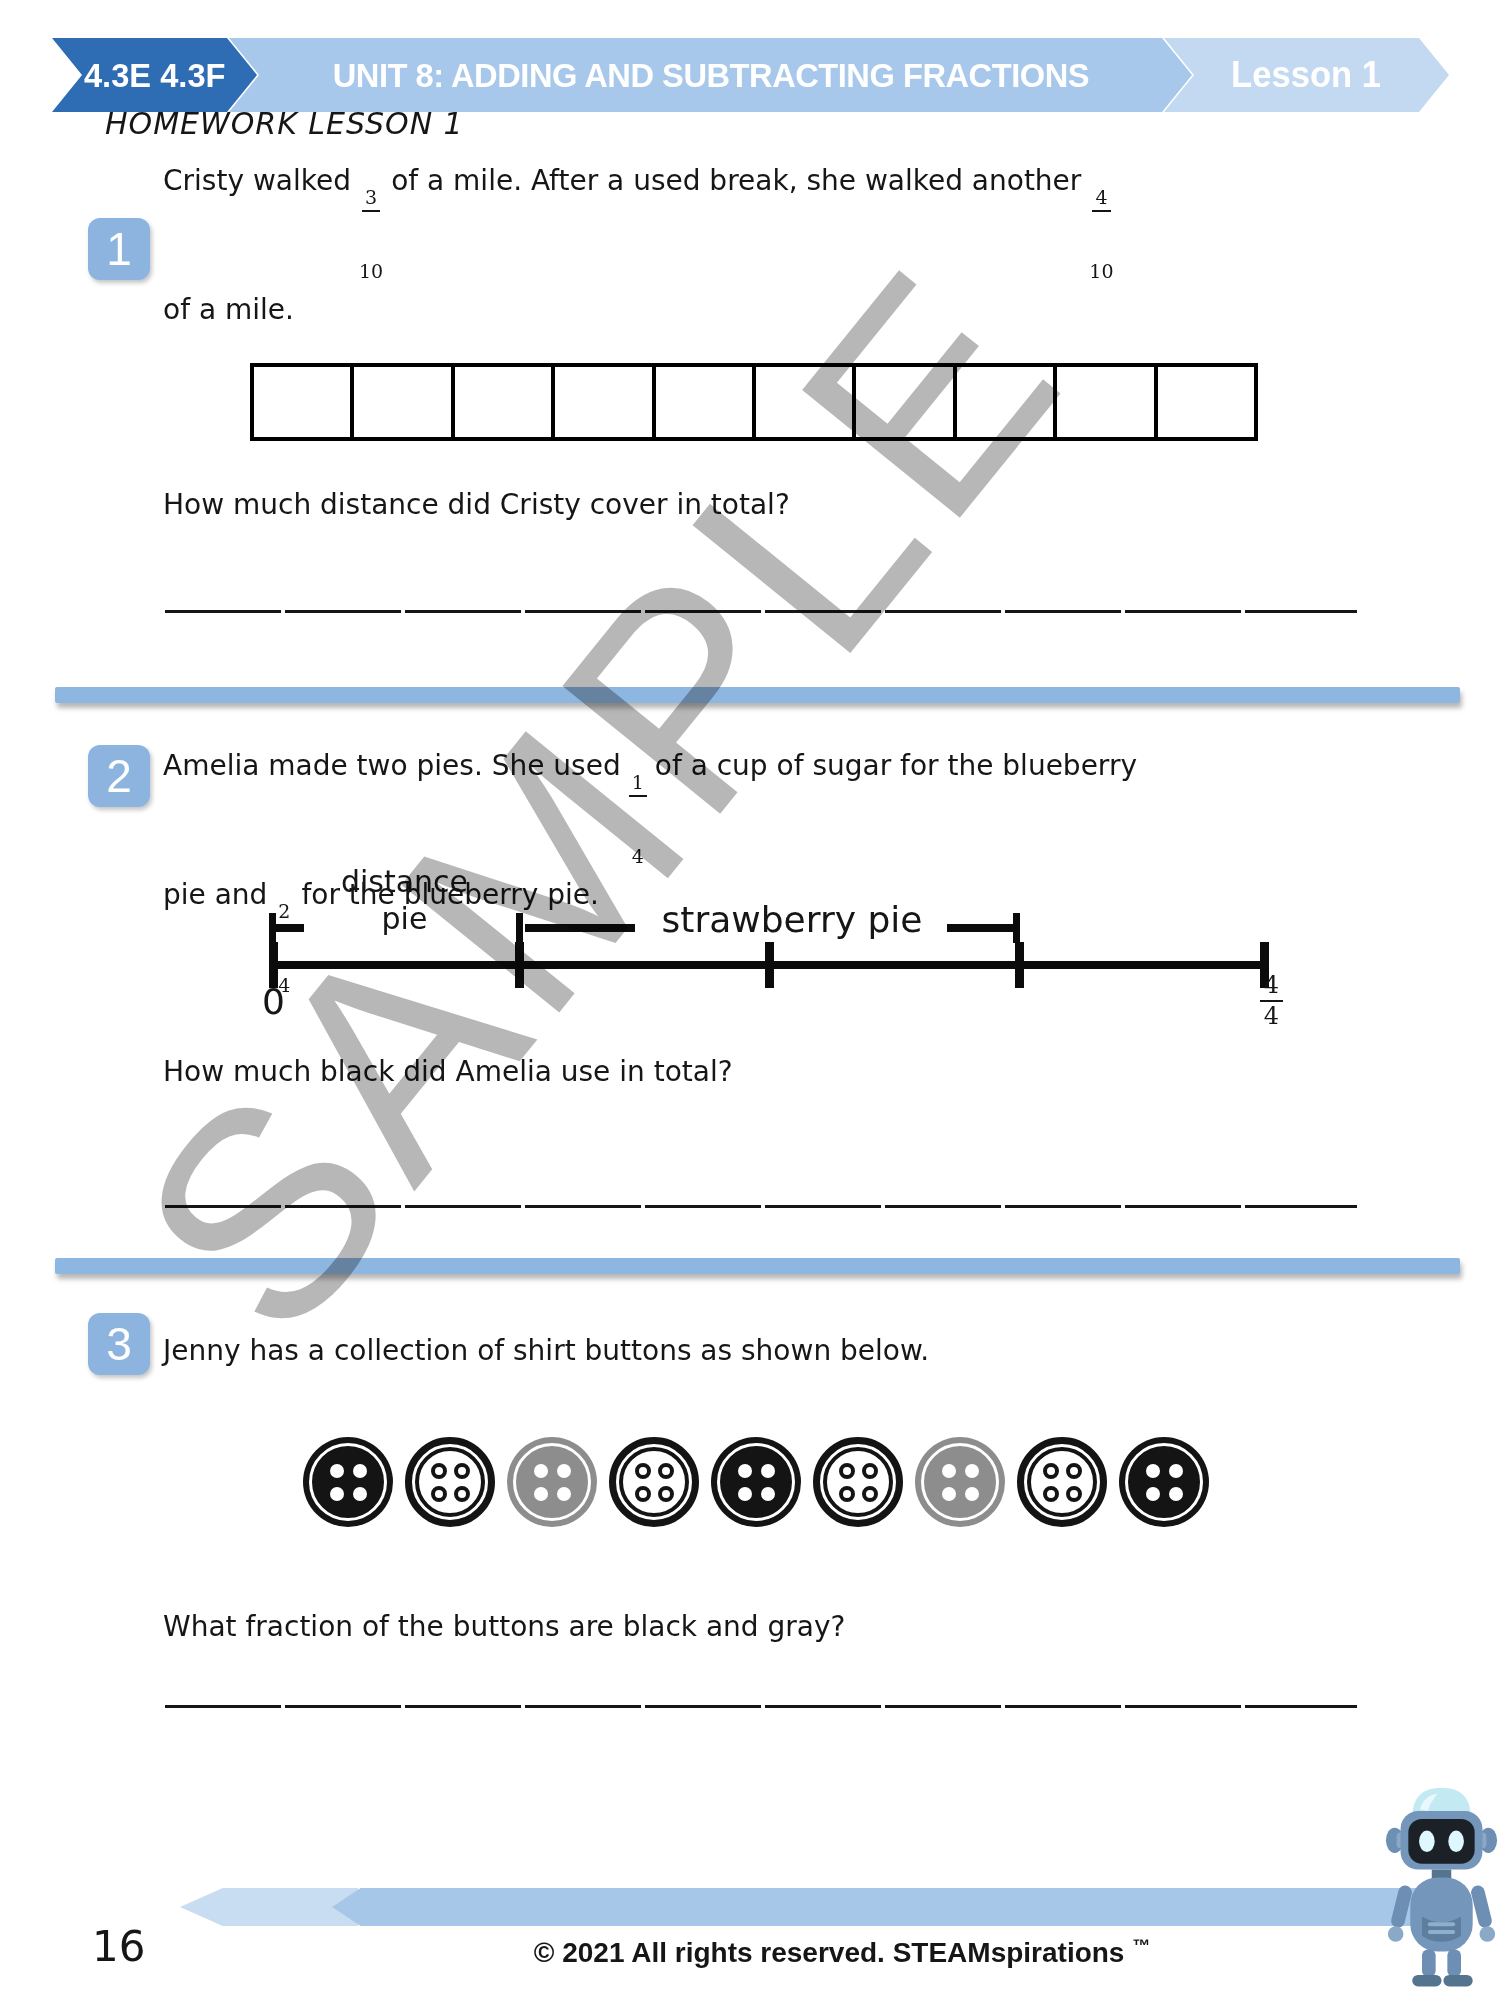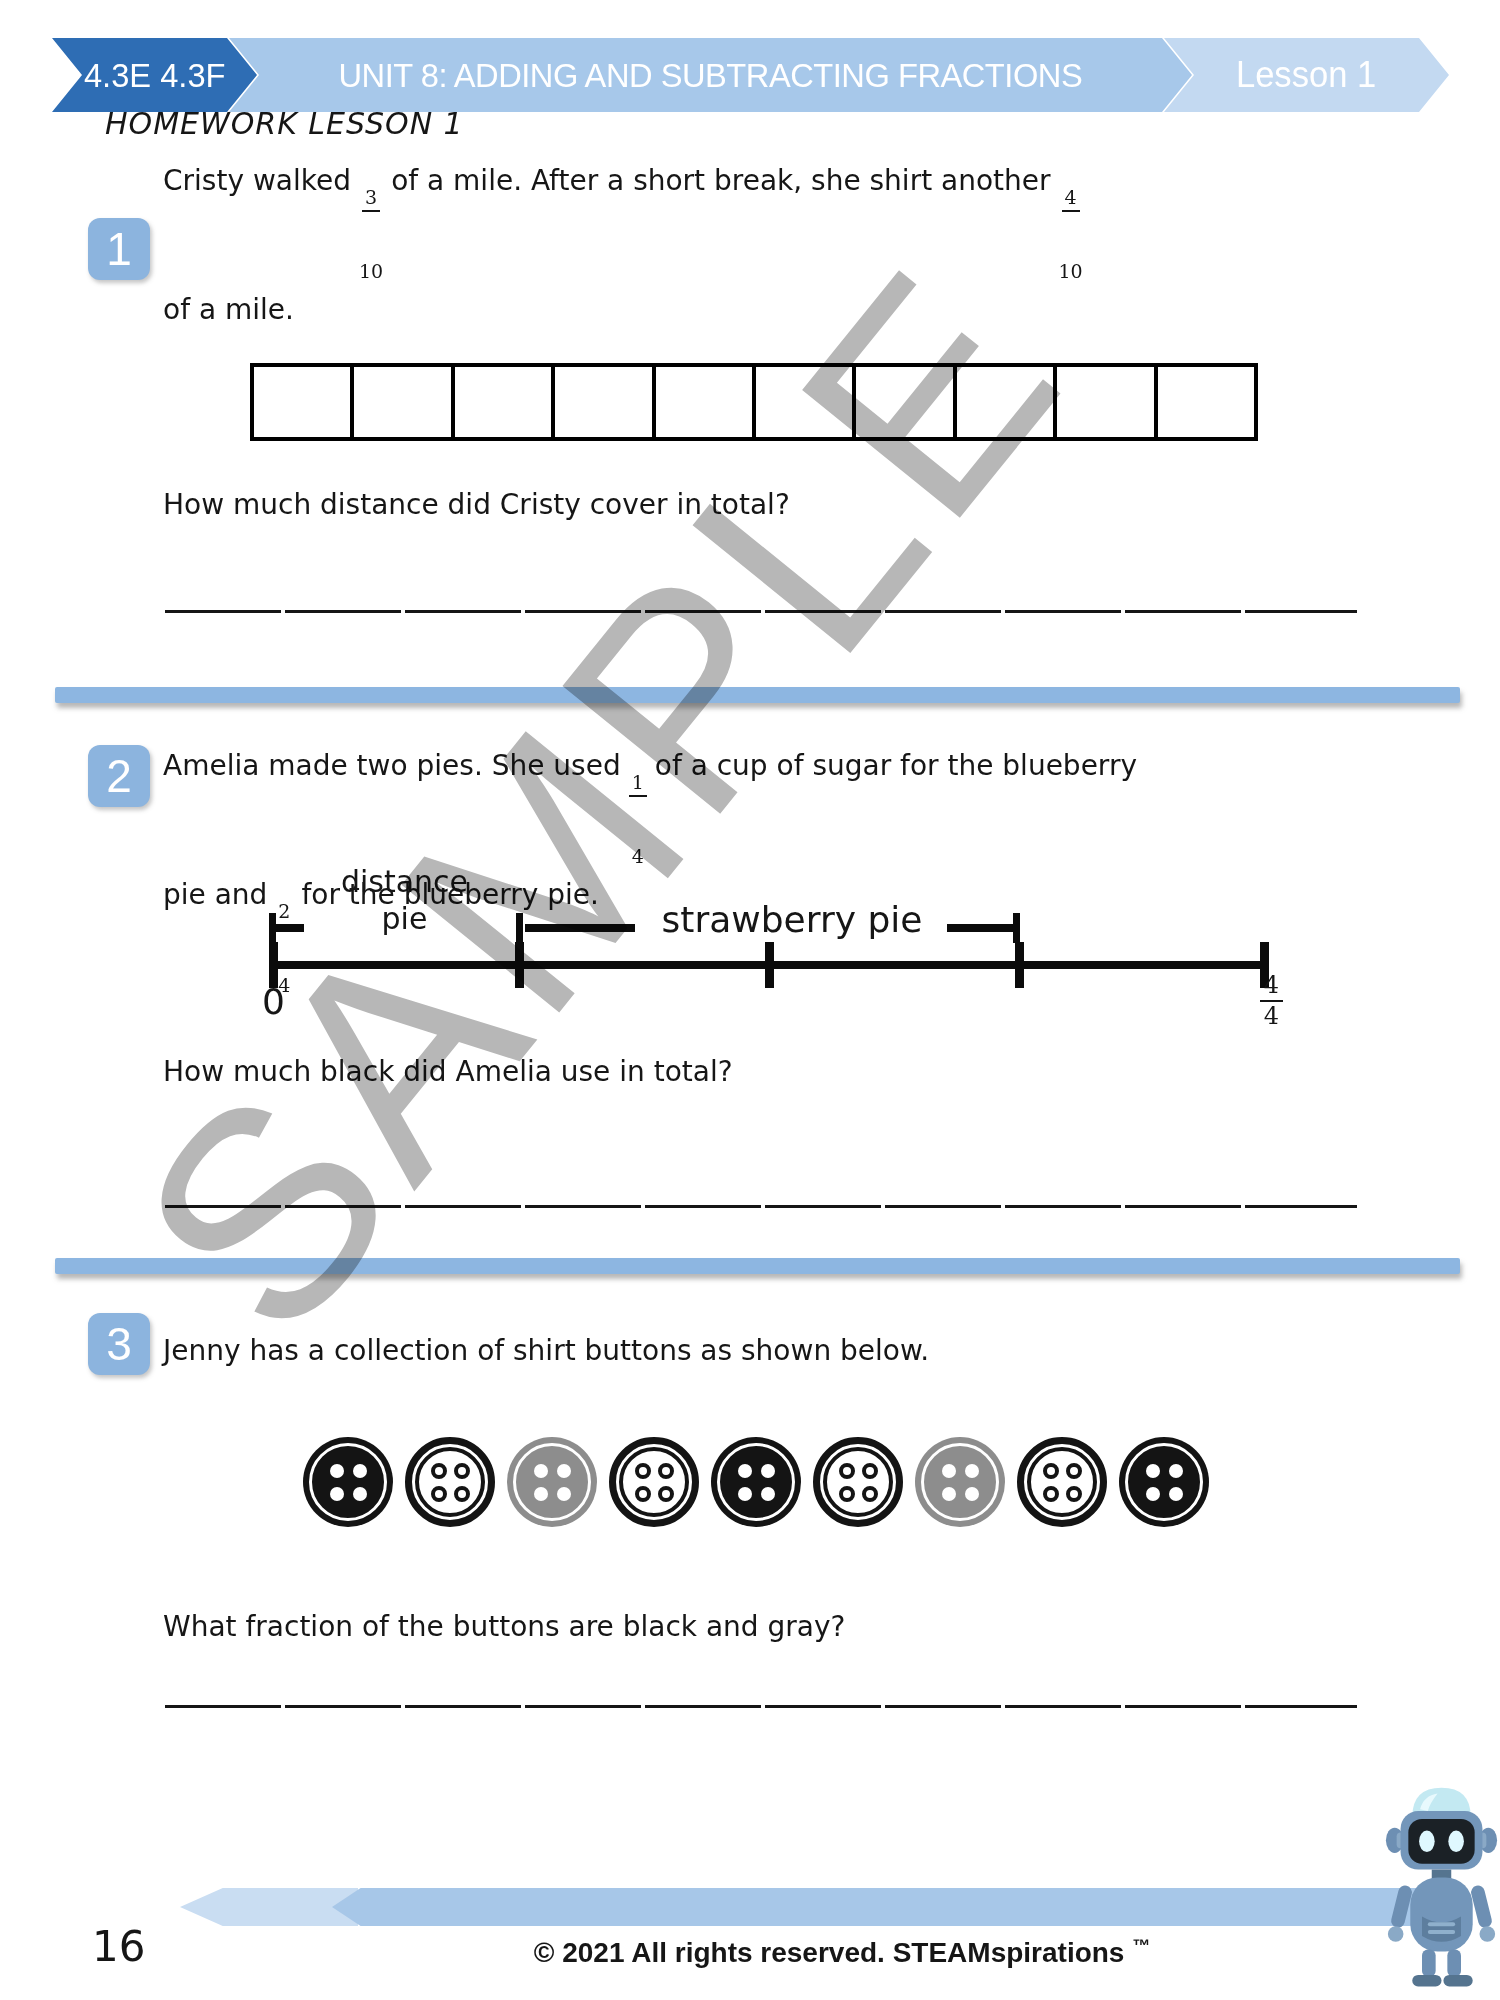--- a/index.html
+++ b/index.html
@@ -8,21 +8,21 @@
 
   
   .watermark{position:absolute;left:-70px;top:620px;width:1340px;height:360px;
     line-height:360px;text-align:center;font-family:"Liberation Sans",sans-serif;
     font-size:295px;letter-spacing:10px;color:#b7b7b7;
     transform:rotate(-51deg);transform-origin:50% 50%;
     mix-blend-mode:multiply;z-index:9;pointer-events:none;user-select:none;}
 
   
   .chev{position:absolute;top:38px;height:74px;display:flex;align-items:center;justify-content:center;
-        color:#fff;font-family:"Liberation Sans",sans-serif;font-weight:normal;}
+        color:#fff;font-family:"Liberation Sans",sans-serif;font-weight:bold;}
   .chev-dark{left:52px;width:205px;background:#2e6db4;font-size:34px;
     clip-path:polygon(0 0,calc(100% - 30px) 0,100% 50%,calc(100% - 30px) 100%,0 100%,30px 50%);}
   .chev-mid{left:229px;width:963px;background:#a7c8ea;font-size:34px;letter-spacing:-0.5px;
     clip-path:polygon(0 0,calc(100% - 30px) 0,100% 50%,calc(100% - 30px) 100%,0 100%,30px 50%);}
   .chev-light{left:1164px;width:285px;background:#c3d9f1;font-size:36px;
     clip-path:polygon(0 0,calc(100% - 30px) 0,100% 50%,calc(100% - 30px) 100%,0 100%,30px 50%);}
   .chev span{transform:scaleX(.96);white-space:nowrap;}
 
   
   .hw-title{position:absolute;left:105px;top:106px;font-size:30px;font-style:italic;letter-spacing:1px;}
@@ -126,21 +126,21 @@
   </div>
 
   <div class="hw-title">HOMEWORK LESSON 1</div>
 
   <div class="badge" style="top:218px;">1</div>
   <div class="qtext" style="top:152px;">
     <div>
       <span>Cristy walked</span><span class="frac">
           <span class="num">3</span>
           <span class="den">10</span>
-        </span><span>of a mile. After a short break, she shirt another</span><span class="frac">
+        </span><span>of a mile. After a used break, she walked another</span><span class="frac">
           <span class="num">4</span>
           <span class="den">10</span>
         </span>
     </div>
     <div>of a mile.</div>
   </div>
 
   <div class="strip">
       <div class="cell"></div>
       <div class="cell"></div>

